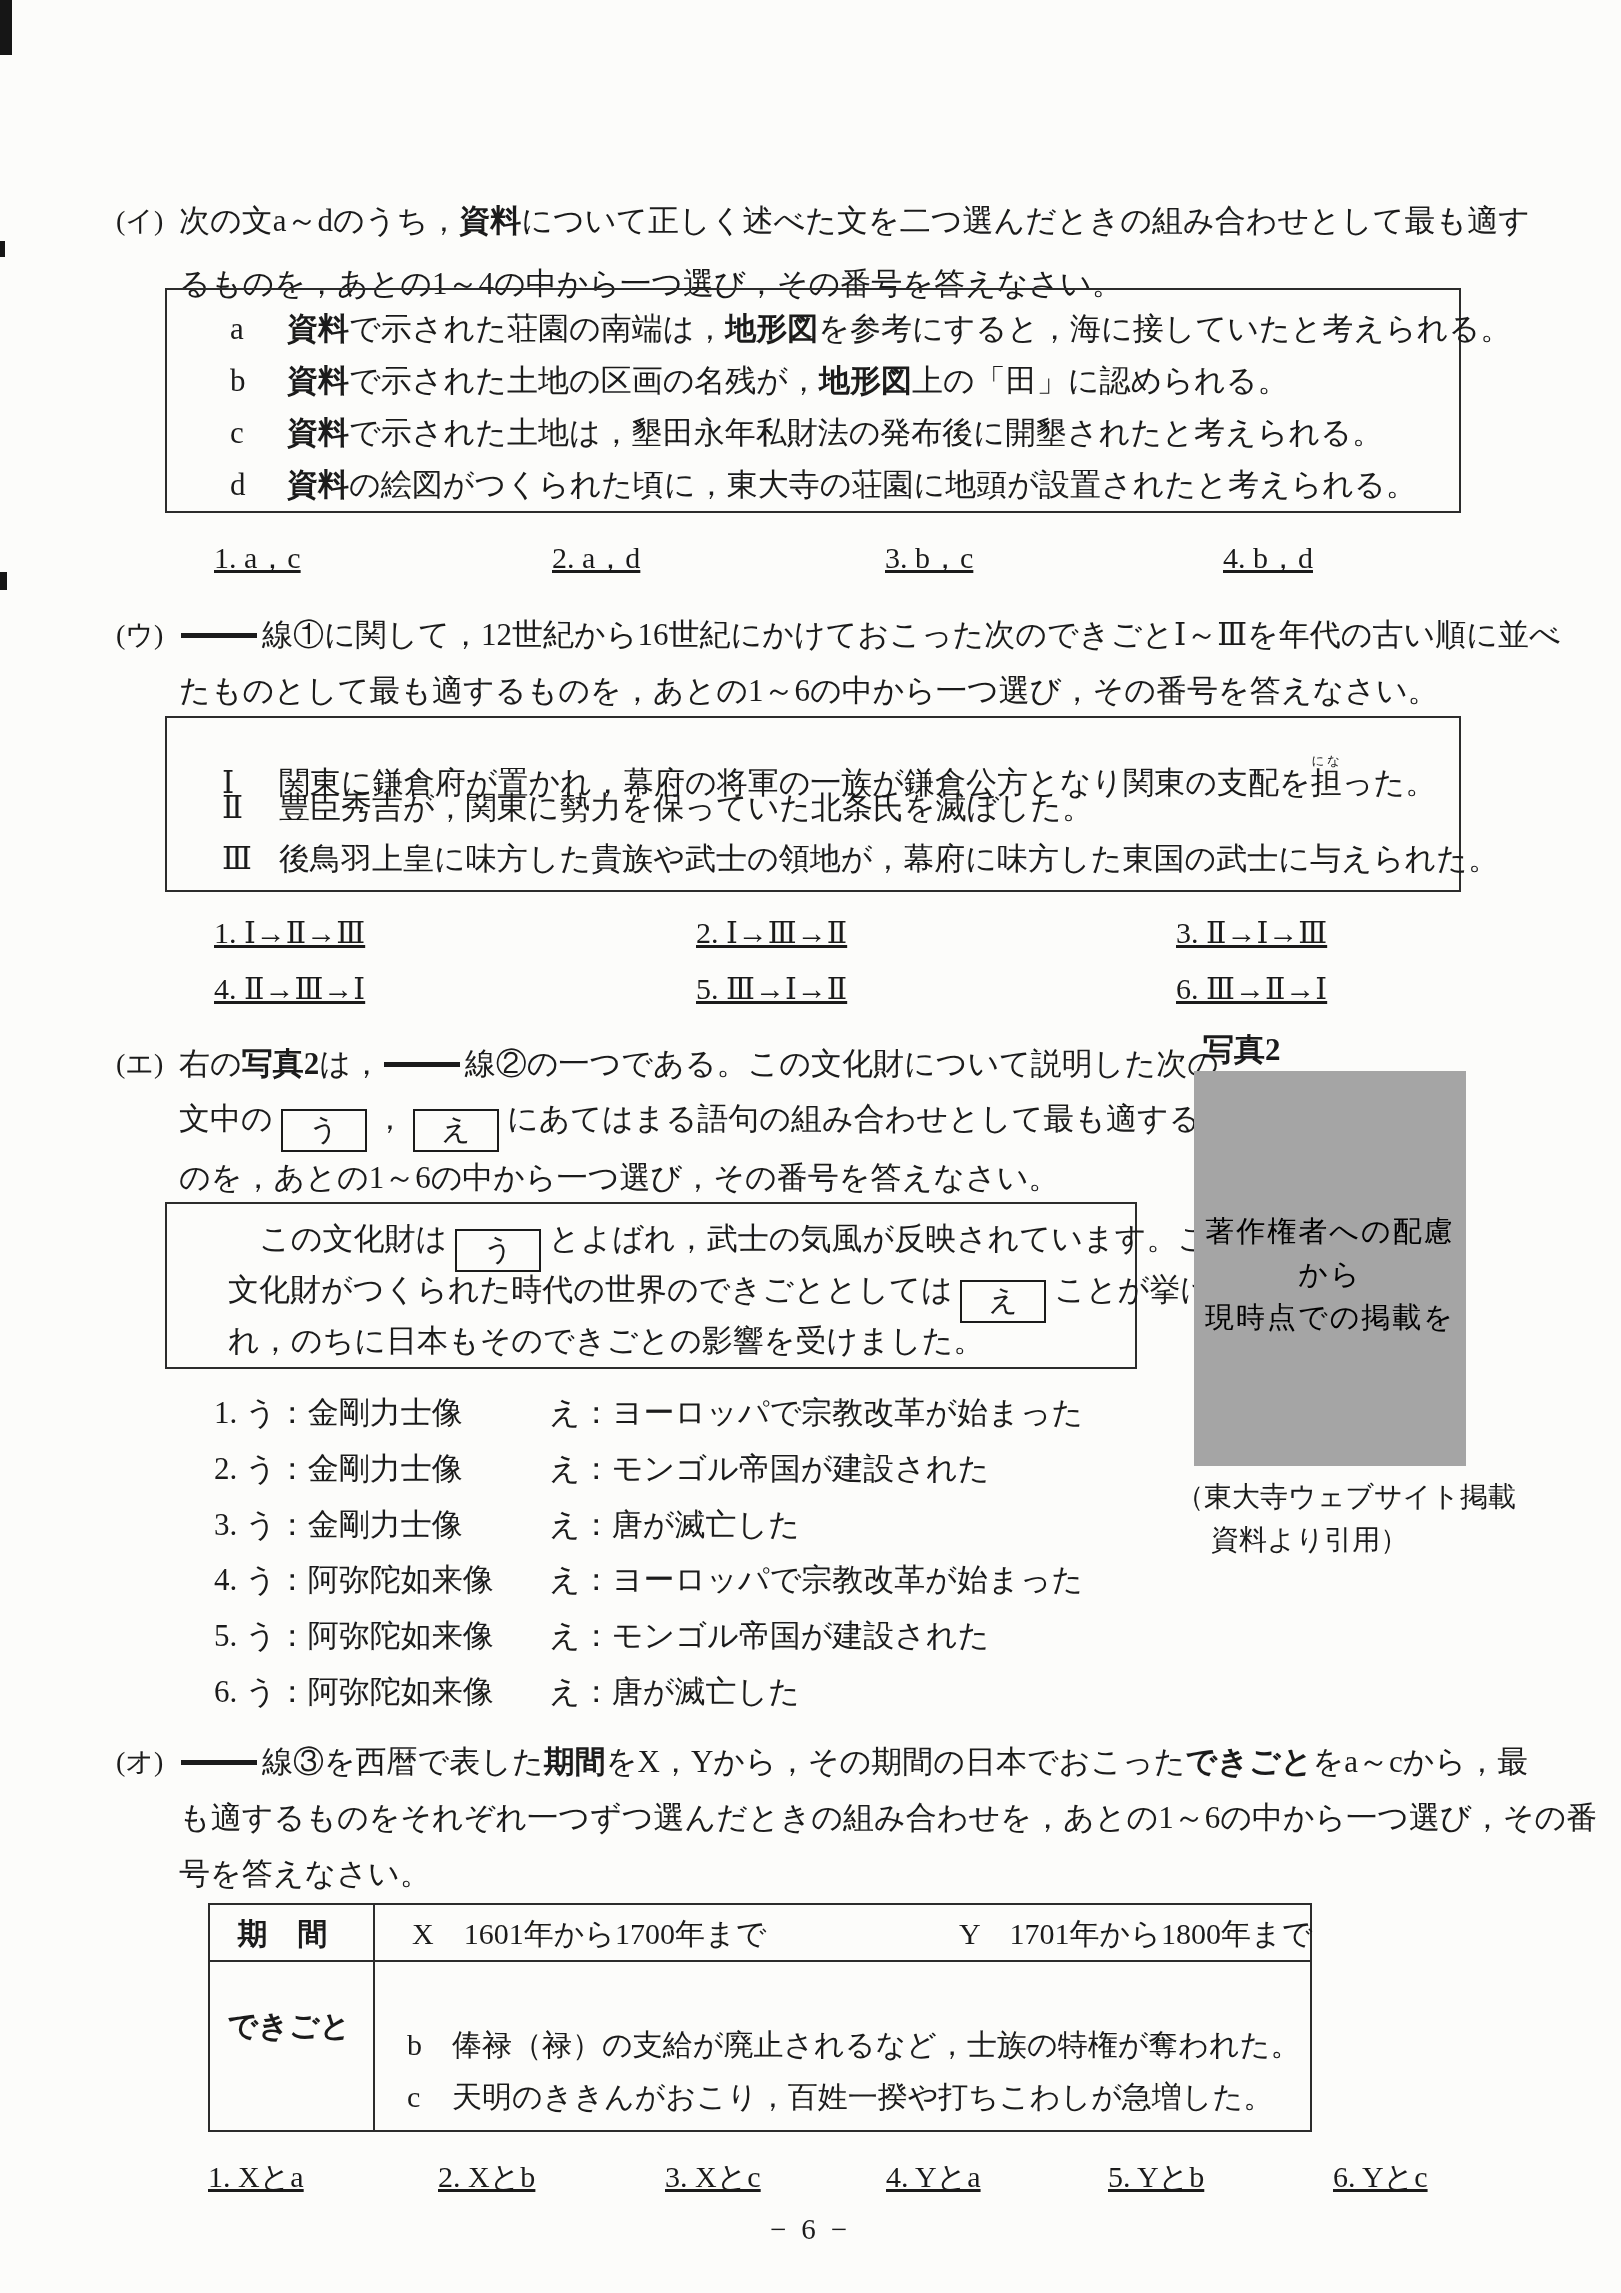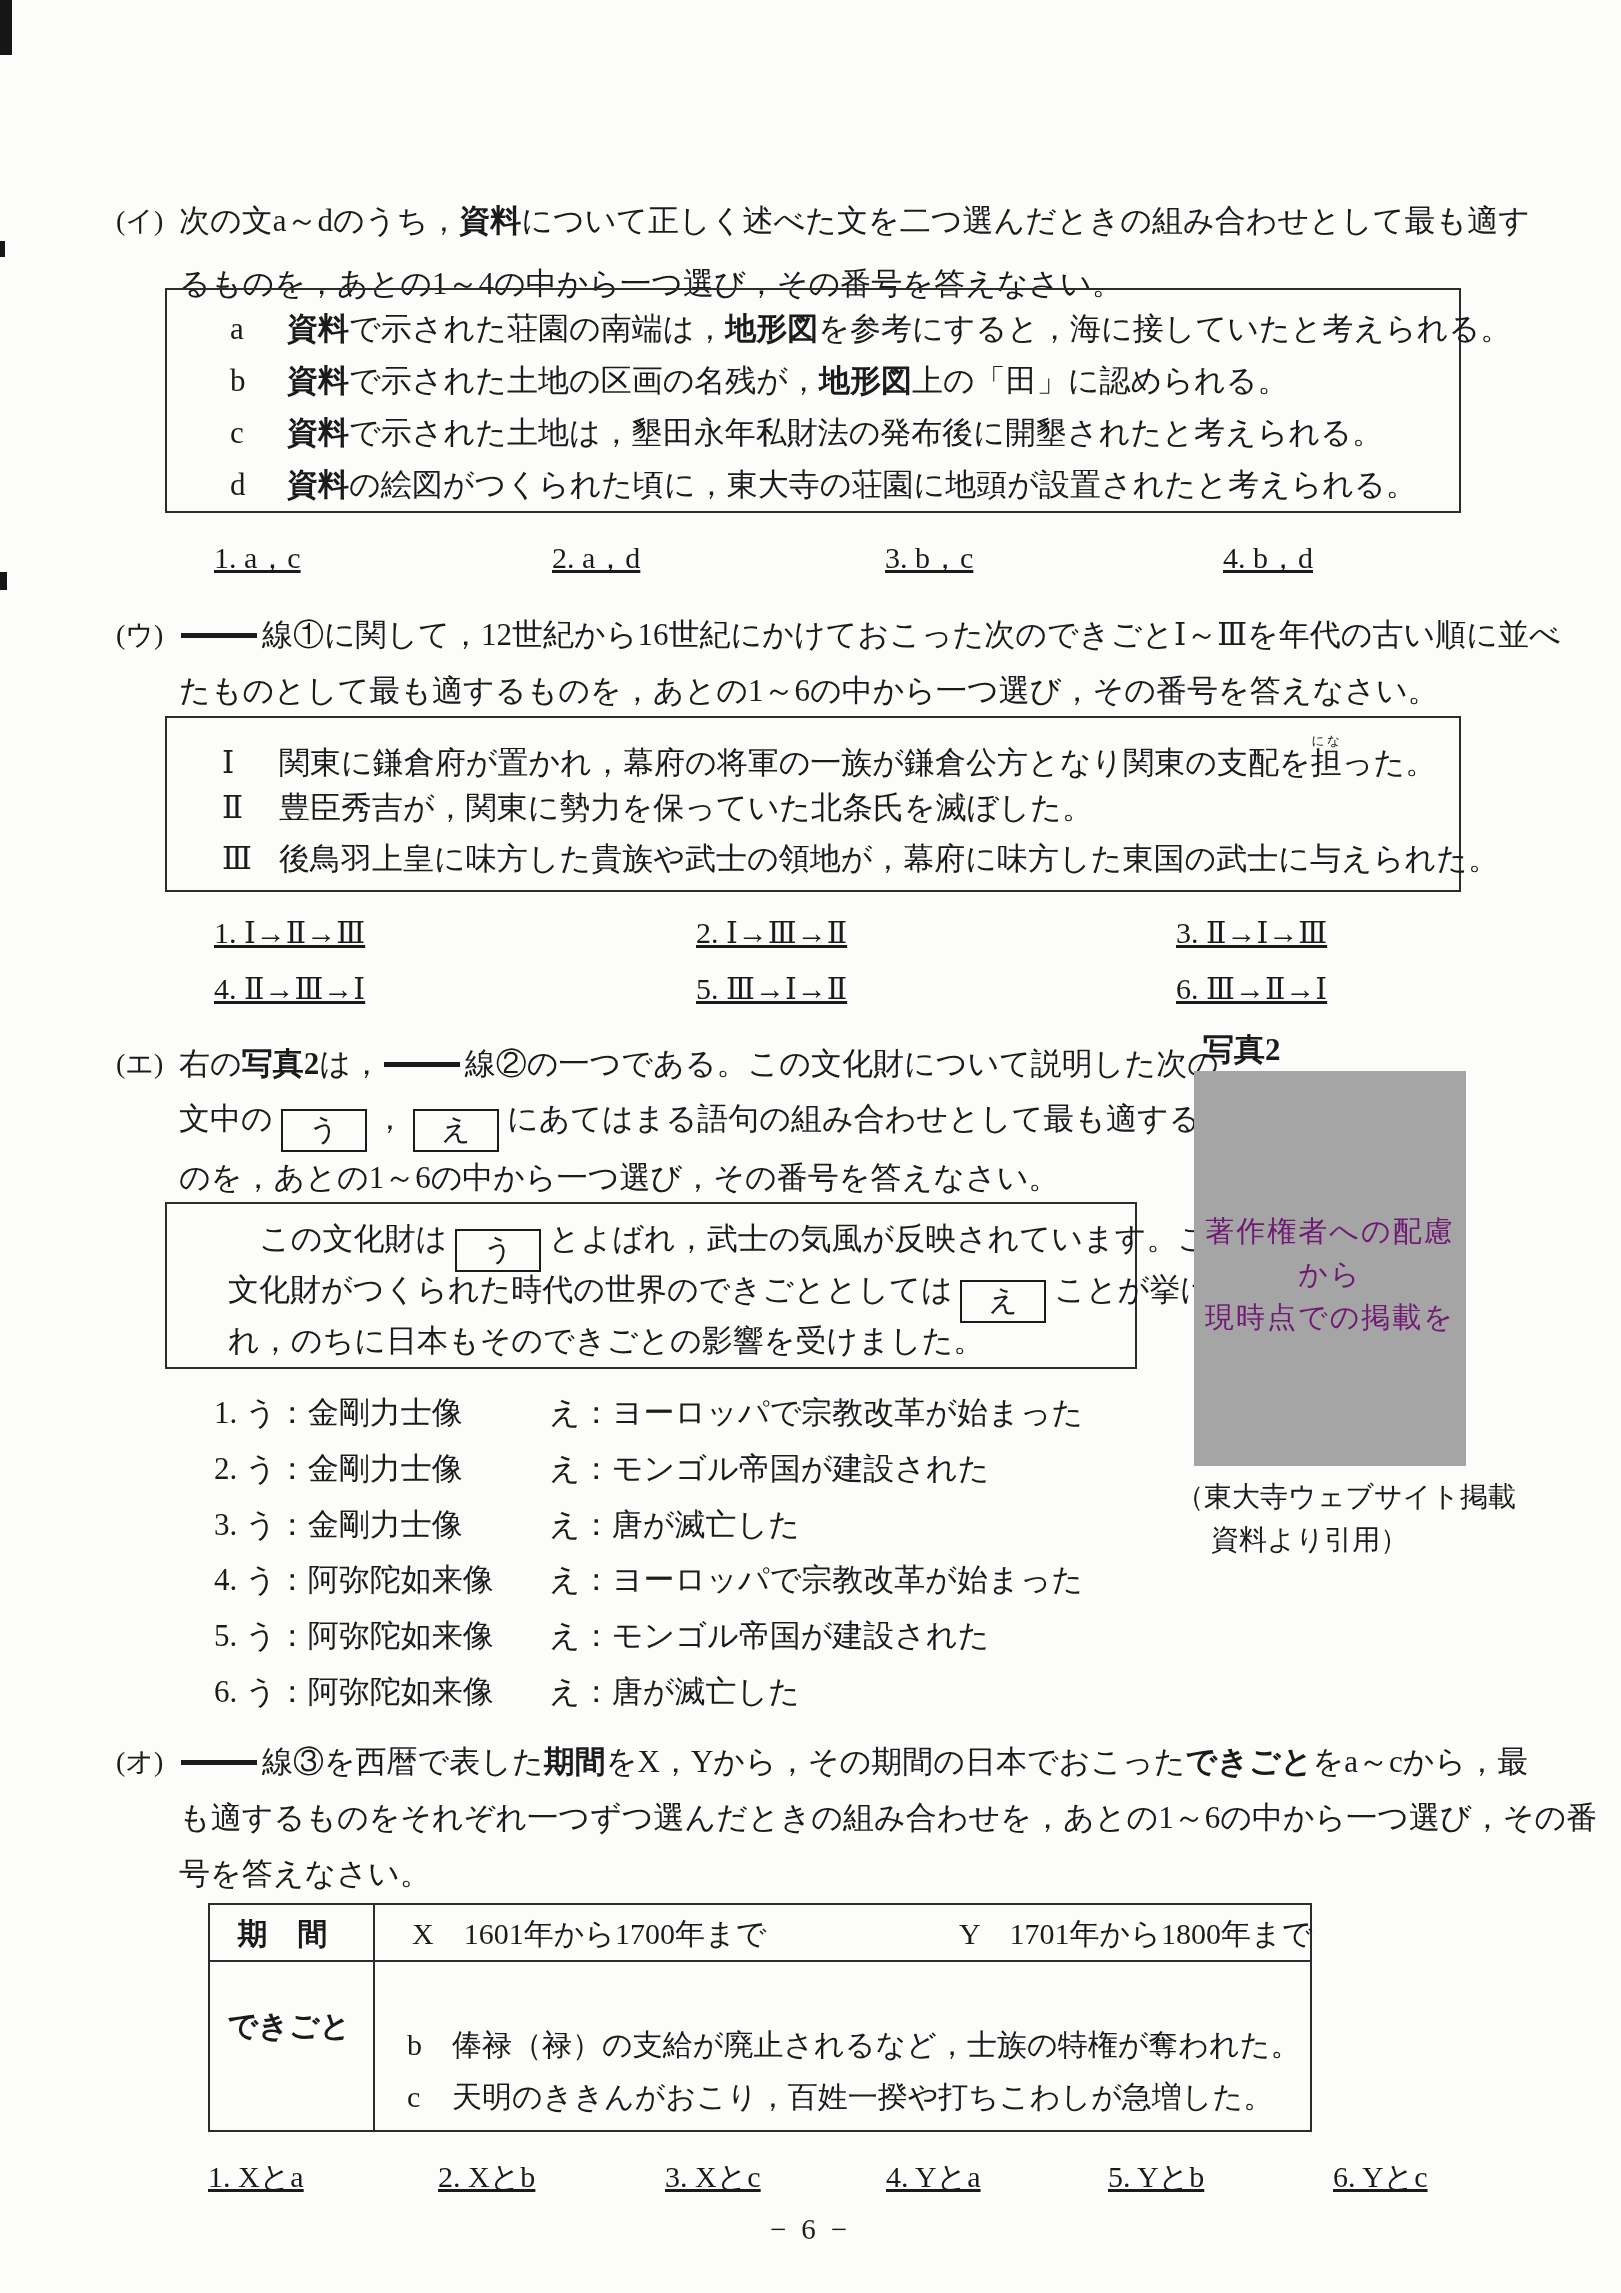--- a/index.html
+++ b/index.html
@@ -15,22 +15,22 @@
   .qlabel { font-size:28px; }
   .box { position:absolute; border:2px solid #2c2c2c; background:transparent; }
   .item-key { display:inline-block; min-width:57px; }
   .rkey { display:inline-block; min-width:45px; }
   .dashline { display:inline-block; width:76px; height:4.9px; background:#1b1b1b; vertical-align:6.9px; margin:0 4.9px 0 2px; }
   .blank-box {
     display:inline-block; min-width:86px; height:43px; line-height:37px;
     border:2.9px solid #1b1b1b; text-align:center; vertical-align:-9.8px;
     margin:0 7.8px; font-size:29px;
   }
-  ruby rt { font-size:12.7px; letter-spacing:1px; }
-  .photo-box { position:absolute; text-align:center; color:#701a75; }
+  ruby rt { font-size:12.7px; letter-spacing:1px;margin-top:20px; }
+  .photo-box { position:absolute; text-align:center; color:#000000; }
   .photo-box .ph-line { font-size:29px; line-height:43px; letter-spacing:2px; }
   .caption { font-size:28px; }
   .table-frame { position:absolute; border:2px solid #2c2c2c; }
   .vdiv { position:absolute; top:0; bottom:0; width:2px; background:#2c2c2c; }
   .hdiv { position:absolute; left:0; right:0; height:2px; background:#2c2c2c; }
   .artifact { position:absolute; background:#161616; }
   .pageno { position:absolute; left:0; width:100%; text-align:center; font-size:29px; letter-spacing:3.9px; }
   .choice { font-size:30px;text-decoration:underline; }
 </style>
 </head>

